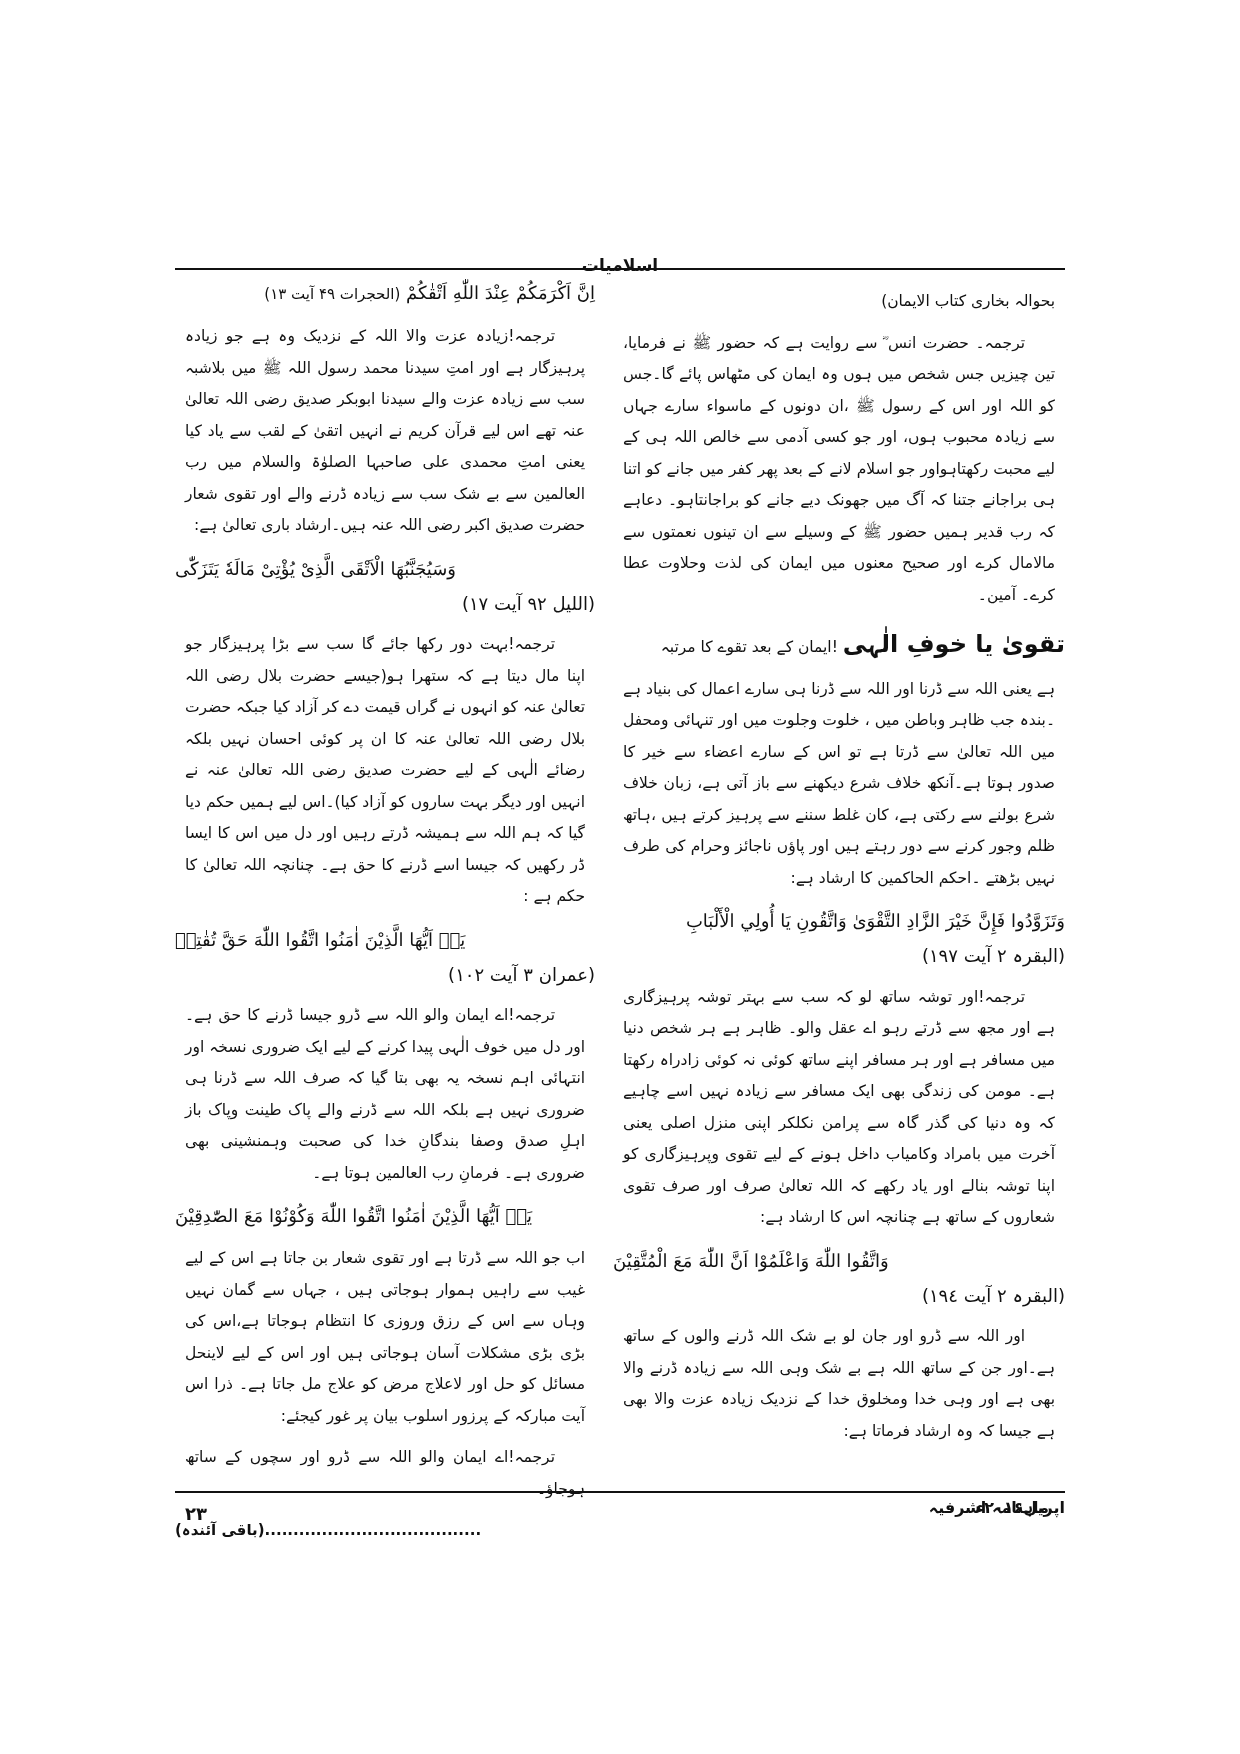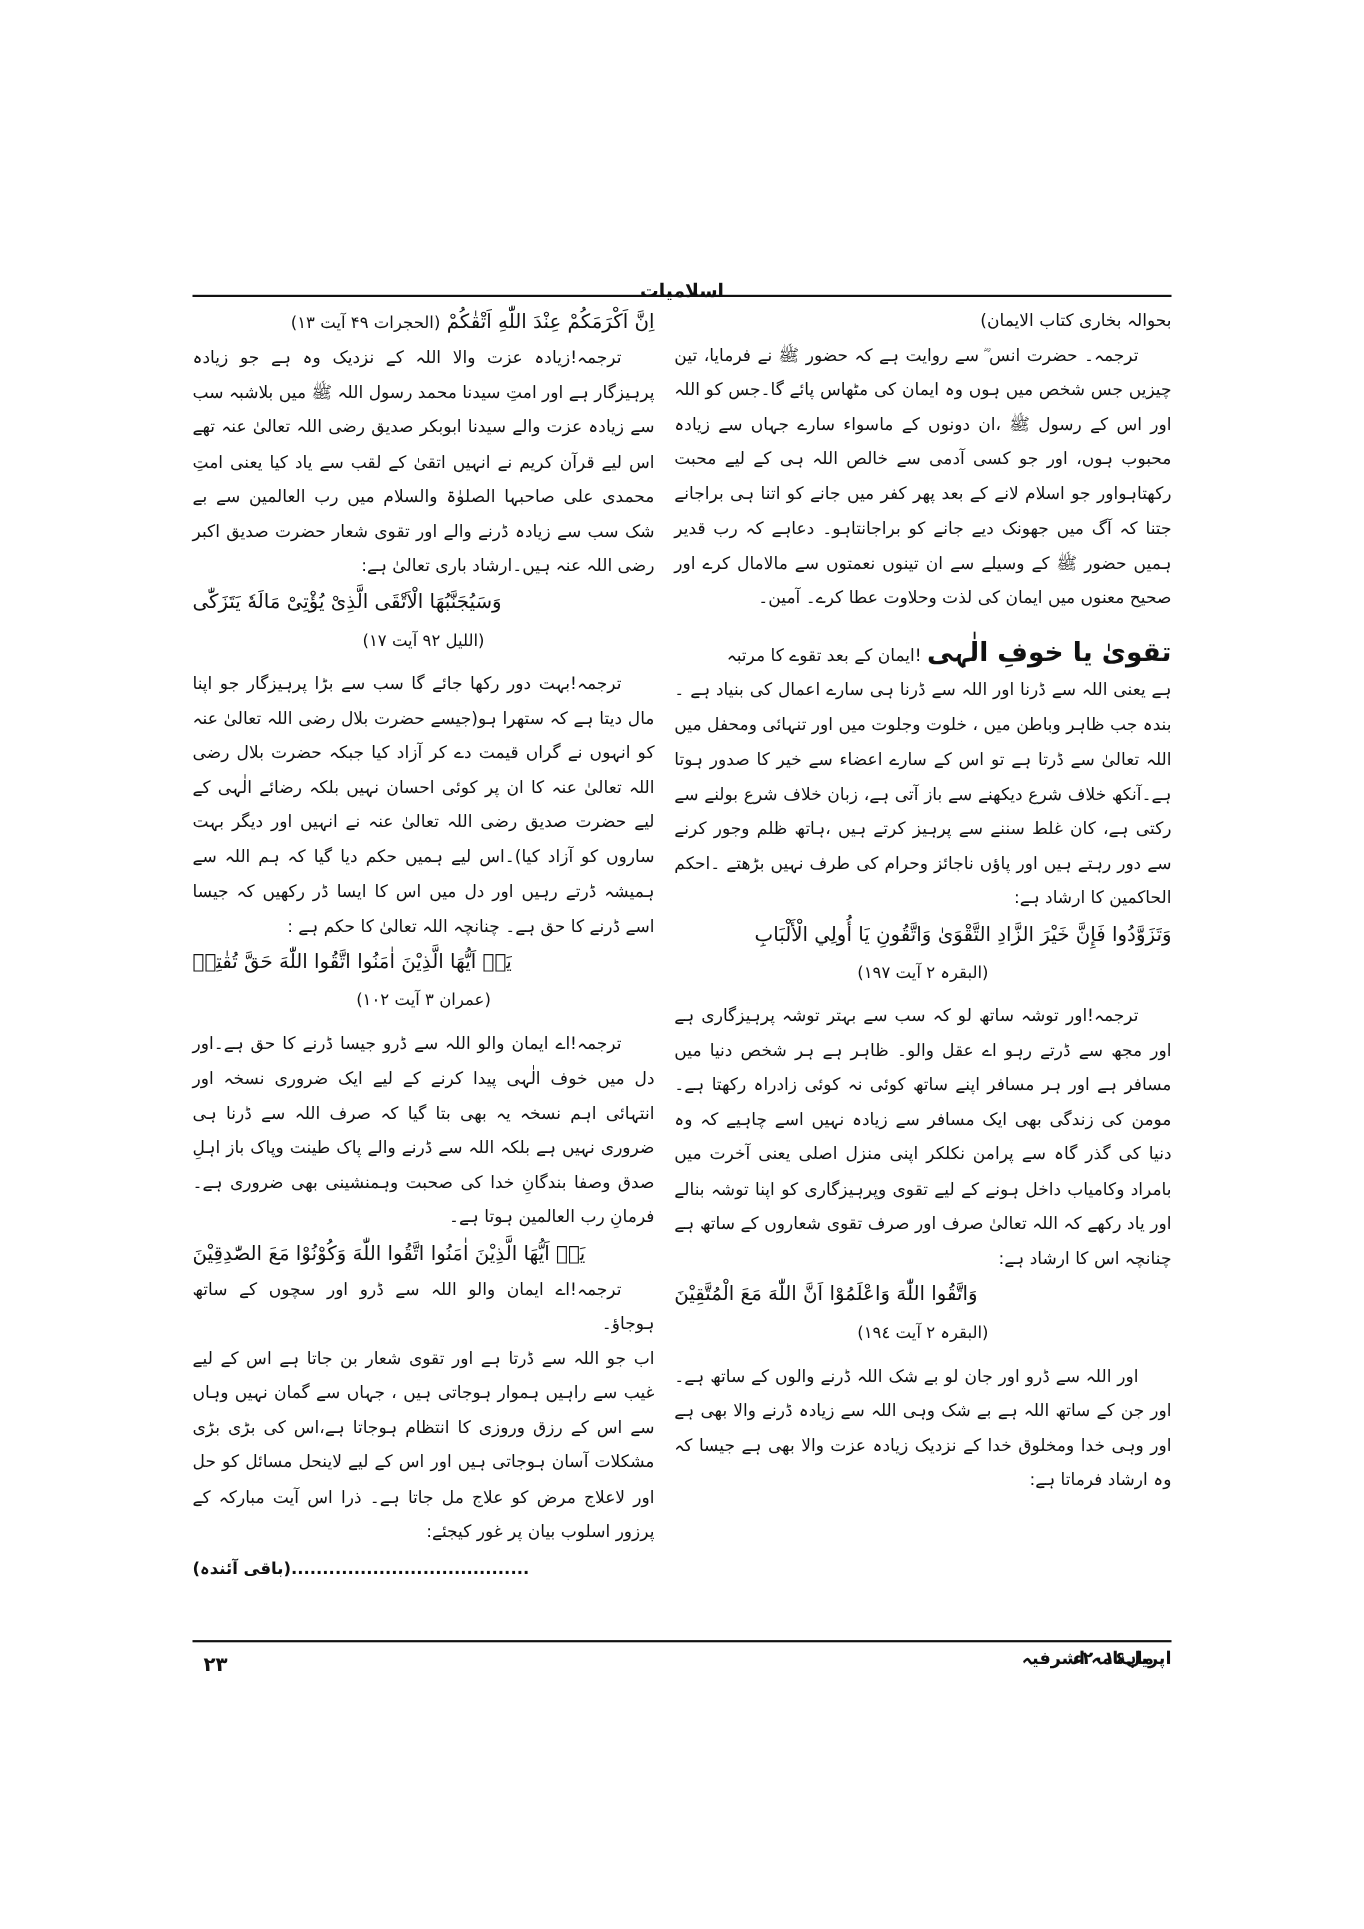--- a/index.html
+++ b/index.html
@@ -15,28 +15,28 @@
   .header-rule {
     position: absolute; left: 175px; top: 268px; width: 890px; height: 0;
     border-top: 2px solid #111;
   }
   .column {
     position: absolute; top: 276px; direction: rtl; text-align: justify;
     font-size: 15.5px; line-height: 31.5px;
   }
   .col-right { left: 613px; width: 452px; }
   .col-left  { left: 175px; width: 420px; }
-  .para { margin: 0; }
+  .para { margin: 10px; }
   .indent { text-indent: 30px; }
   .ayah {
     font-family: "DejaVu Serif", serif; font-size: 18px; text-align: left;
     line-height: 34px; margin: 0;
   }
   .ayah.start { text-align: right; }
-  .ref { margin: 2px 0 8px 0; font-size: 15px; text-align: center; }
+  .ref { margin: 2px 0 8px 0; font-size: 18px; text-align: right; }
   .heading-line { margin: 18px 0 0 0; }
   .heading { font-weight: bold; font-size: 24px; }
   .continued {
     text-align: left; direction: rtl; margin-top: 2px; font-weight: bold;
     font-size: 15px;
   }
   .footer-rule {
     position: absolute; left: 175px; top: 1491px; width: 890px; height: 0;
     border-top: 2px solid #111;
   }
@@ -70,22 +70,22 @@
 <div class="column col-left">
   <p class="ayah start"><span>اِنَّ اَكْرَمَكُمْ عِنْدَ اللّٰهِ اَتْقٰكُمْ</span> <span style="font-family:'DejaVu Sans',sans-serif;font-size:15px">(الحجرات ۴۹ آیت ۱۳)</span></p>
   <p class="para indent">ترجمہ!زیادہ عزت والا اللہ کے نزدیک وہ ہے جو زیادہ پرہیزگار ہے اور امتِ سیدنا محمد رسول اللہ ﷺ میں بلاشبہ سب سے زیادہ عزت والے سیدنا ابوبکر صدیق رضی اللہ تعالیٰ عنہ تھے اس لیے قرآن کریم نے انہیں اتقیٰ کے لقب سے یاد کیا یعنی امتِ محمدی علی صاحبہا الصلوٰۃ والسلام میں رب العالمین سے بے شک سب سے زیادہ ڈرنے والے اور تقوی شعار حضرت صدیق اکبر رضی اللہ عنہ ہیں۔ارشاد باری تعالیٰ ہے:</p>
   <p class="ayah">وَسَيُجَنَّبُهَا الْاَتْقَى الَّذِیْ يُؤْتِیْ مَالَهٗ يَتَزَكّٰى</p>
   <p class="ref">(اللیل ۹۲ آیت ۱۷)</p>
   <p class="para indent">ترجمہ!بہت دور رکھا جائے گا سب سے بڑا پرہیزگار جو اپنا مال دیتا ہے کہ ستھرا ہو(جیسے حضرت بلال رضی اللہ تعالیٰ عنہ کو انہوں نے گراں قیمت دے کر آزاد کیا جبکہ حضرت بلال رضی اللہ تعالیٰ عنہ کا ان پر کوئی احسان نہیں بلکہ رضائے الٰہی کے لیے حضرت صدیق رضی اللہ تعالیٰ عنہ نے انہیں اور دیگر بہت ساروں کو آزاد کیا)۔اس لیے ہمیں حکم دیا گیا کہ ہم اللہ سے ہمیشہ ڈرتے رہیں اور دل میں اس کا ایسا ڈر رکھیں کہ جیسا اسے ڈرنے کا حق ہے۔ چنانچہ اللہ تعالیٰ کا حکم ہے :</p>
   <p class="ayah">يَاۤ اَيُّهَا الَّذِيْنَ اٰمَنُوا اتَّقُوا اللّٰهَ حَقَّ تُقٰتِهٖ</p>
   <p class="ref">(عمران ۳ آیت ۱۰۲)</p>
   <p class="para indent">ترجمہ!اے ایمان والو اللہ سے ڈرو جیسا ڈرنے کا حق ہے۔اور دل میں خوف الٰہی پیدا کرنے کے لیے ایک ضروری نسخہ اور انتہائی اہم نسخہ یہ بھی بتا گیا کہ صرف اللہ سے ڈرنا ہی ضروری نہیں ہے بلکہ اللہ سے ڈرنے والے پاک طینت وپاک باز اہلِ صدق وصفا بندگانِ خدا کی صحبت وہمنشینی بھی ضروری ہے۔ فرمانِ رب العالمین ہوتا ہے۔</p>
   <p class="ayah">يَاۤ اَيُّهَا الَّذِيْنَ اٰمَنُوا اتَّقُوا اللّٰهَ وَكُوْنُوْا مَعَ الصّٰدِقِيْنَ</p>
+  <p class="para">اب جو اللہ سے ڈرتا ہے اور تقوی شعار بن جاتا ہے اس کے لیے غیب سے راہیں ہموار ہوجاتی ہیں ، جہاں سے گمان نہیں وہاں سے اس کے رزق وروزی کا انتظام ہوجاتا ہے،اس کی بڑی بڑی مشکلات آسان ہوجاتی ہیں اور اس کے لیے لاینحل مسائل کو حل اور لاعلاج مرض کو علاج مل جاتا ہے۔ ذرا اس آیت مبارکہ کے پرزور اسلوب بیان پر غور کیجئے:</p>
   <p class="para indent">ترجمہ!اے ایمان والو اللہ سے ڈرو اور سچوں کے ساتھ ہوجاؤ۔</p>
-  <p class="para">اب جو اللہ سے ڈرتا ہے اور تقوی شعار بن جاتا ہے اس کے لیے غیب سے راہیں ہموار ہوجاتی ہیں ، جہاں سے گمان نہیں وہاں سے اس کے رزق وروزی کا انتظام ہوجاتا ہے،اس کی بڑی بڑی مشکلات آسان ہوجاتی ہیں اور اس کے لیے لاینحل مسائل کو حل اور لاعلاج مرض کو علاج مل جاتا ہے۔ ذرا اس آیت مبارکہ کے پرزور اسلوب بیان پر غور کیجئے:</p>
   <div class="continued">......................................(باقی آئندہ)</div>
 </div>
 
 <div class="footer-rule"></div>
 <div class="footer">
   <span class="f-right">ماہنامہ اشرفیہ</span>
   <span class="f-center">اپریل۲۰۱۶ء</span>
   <span class="f-left">۲۳</span>
 </div>
 

